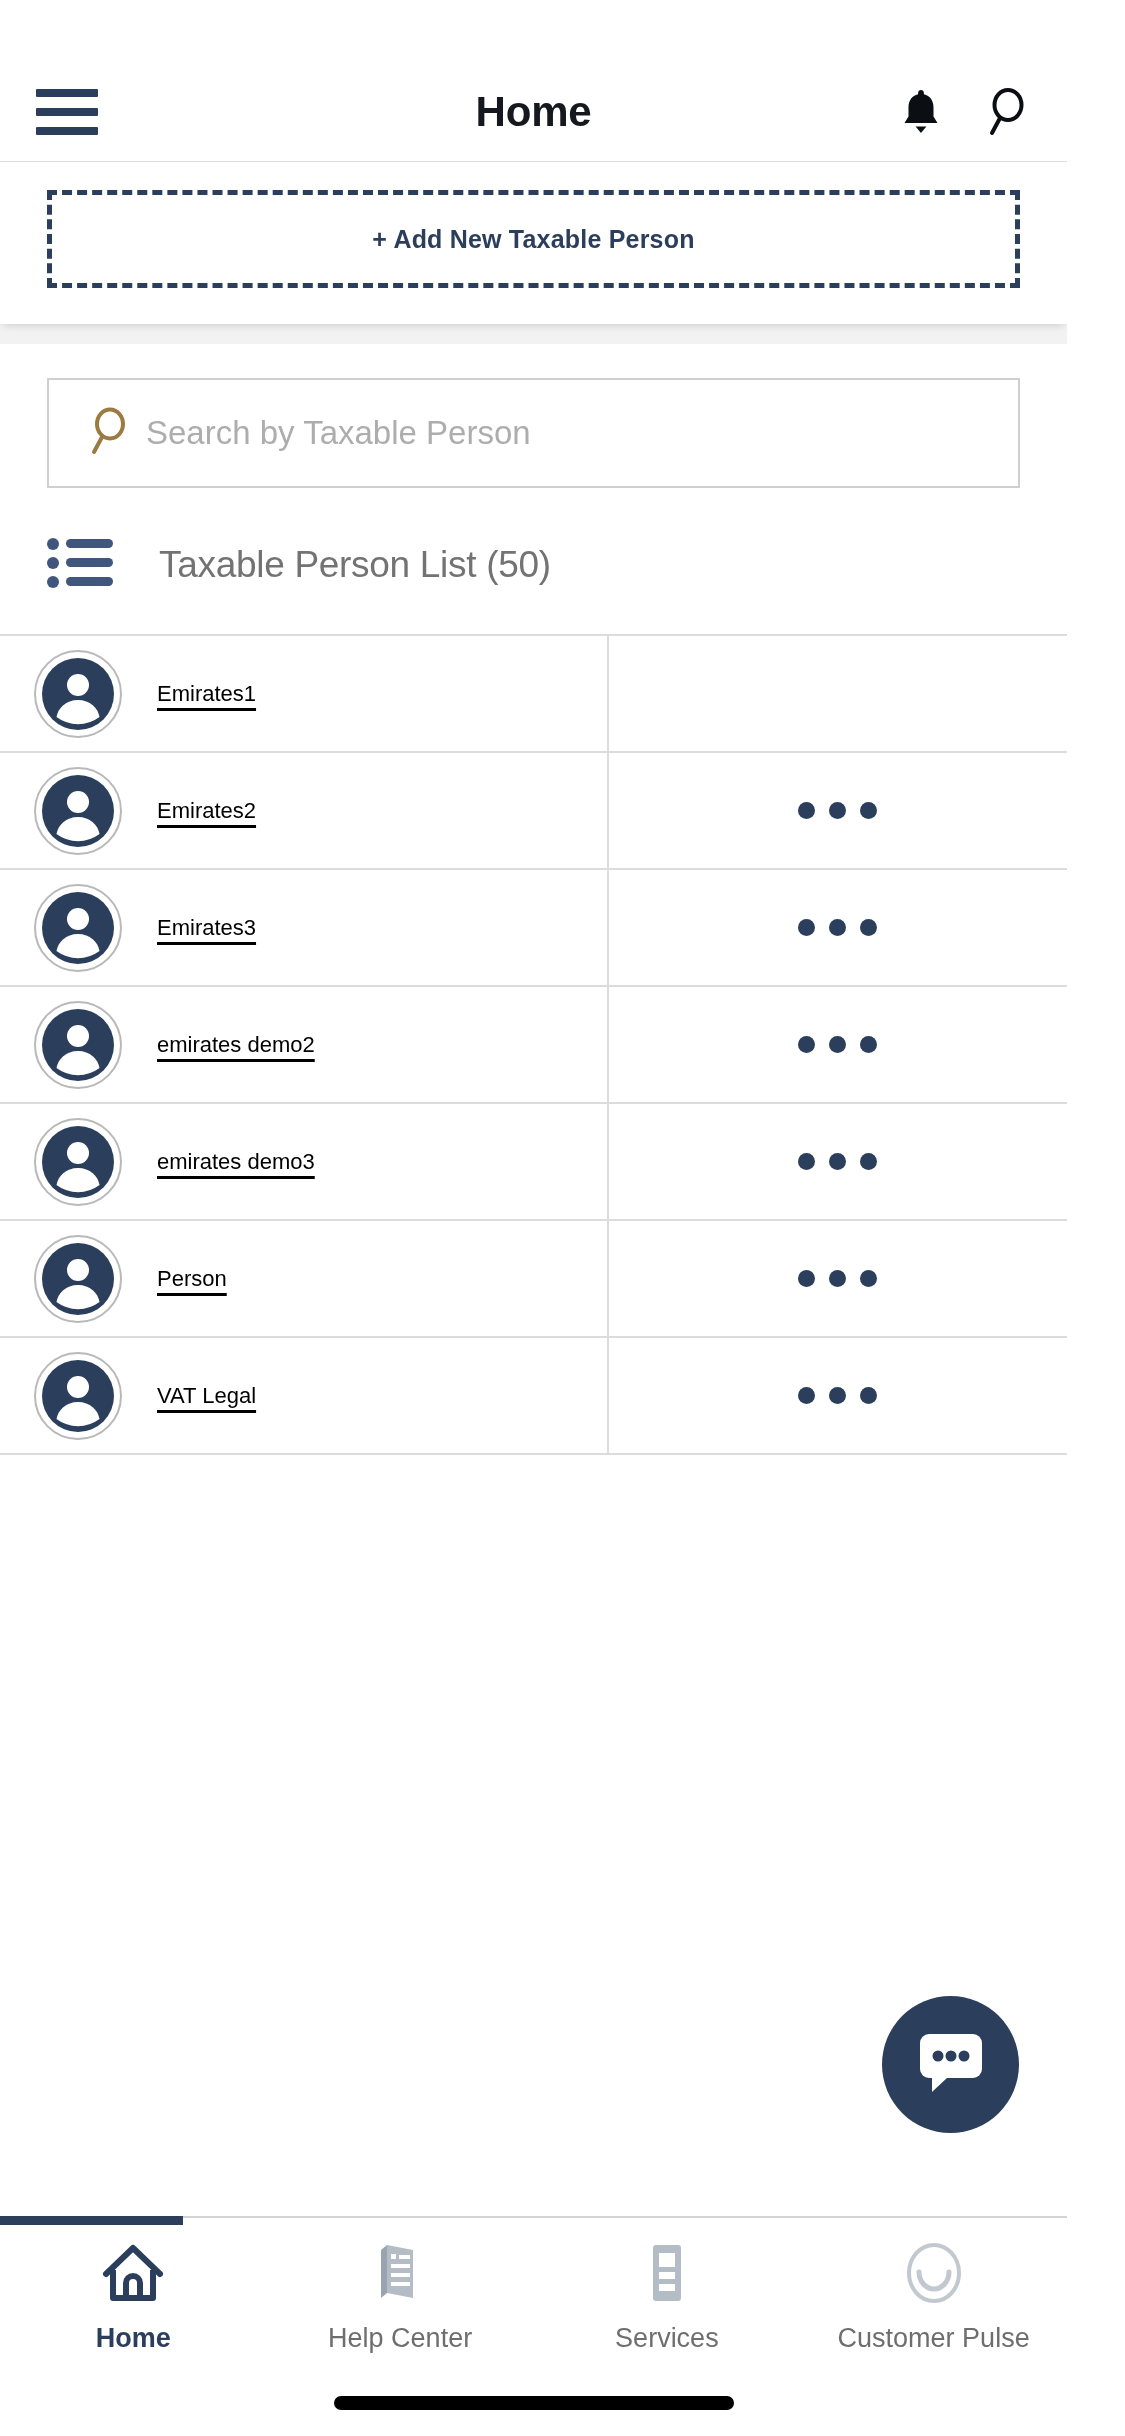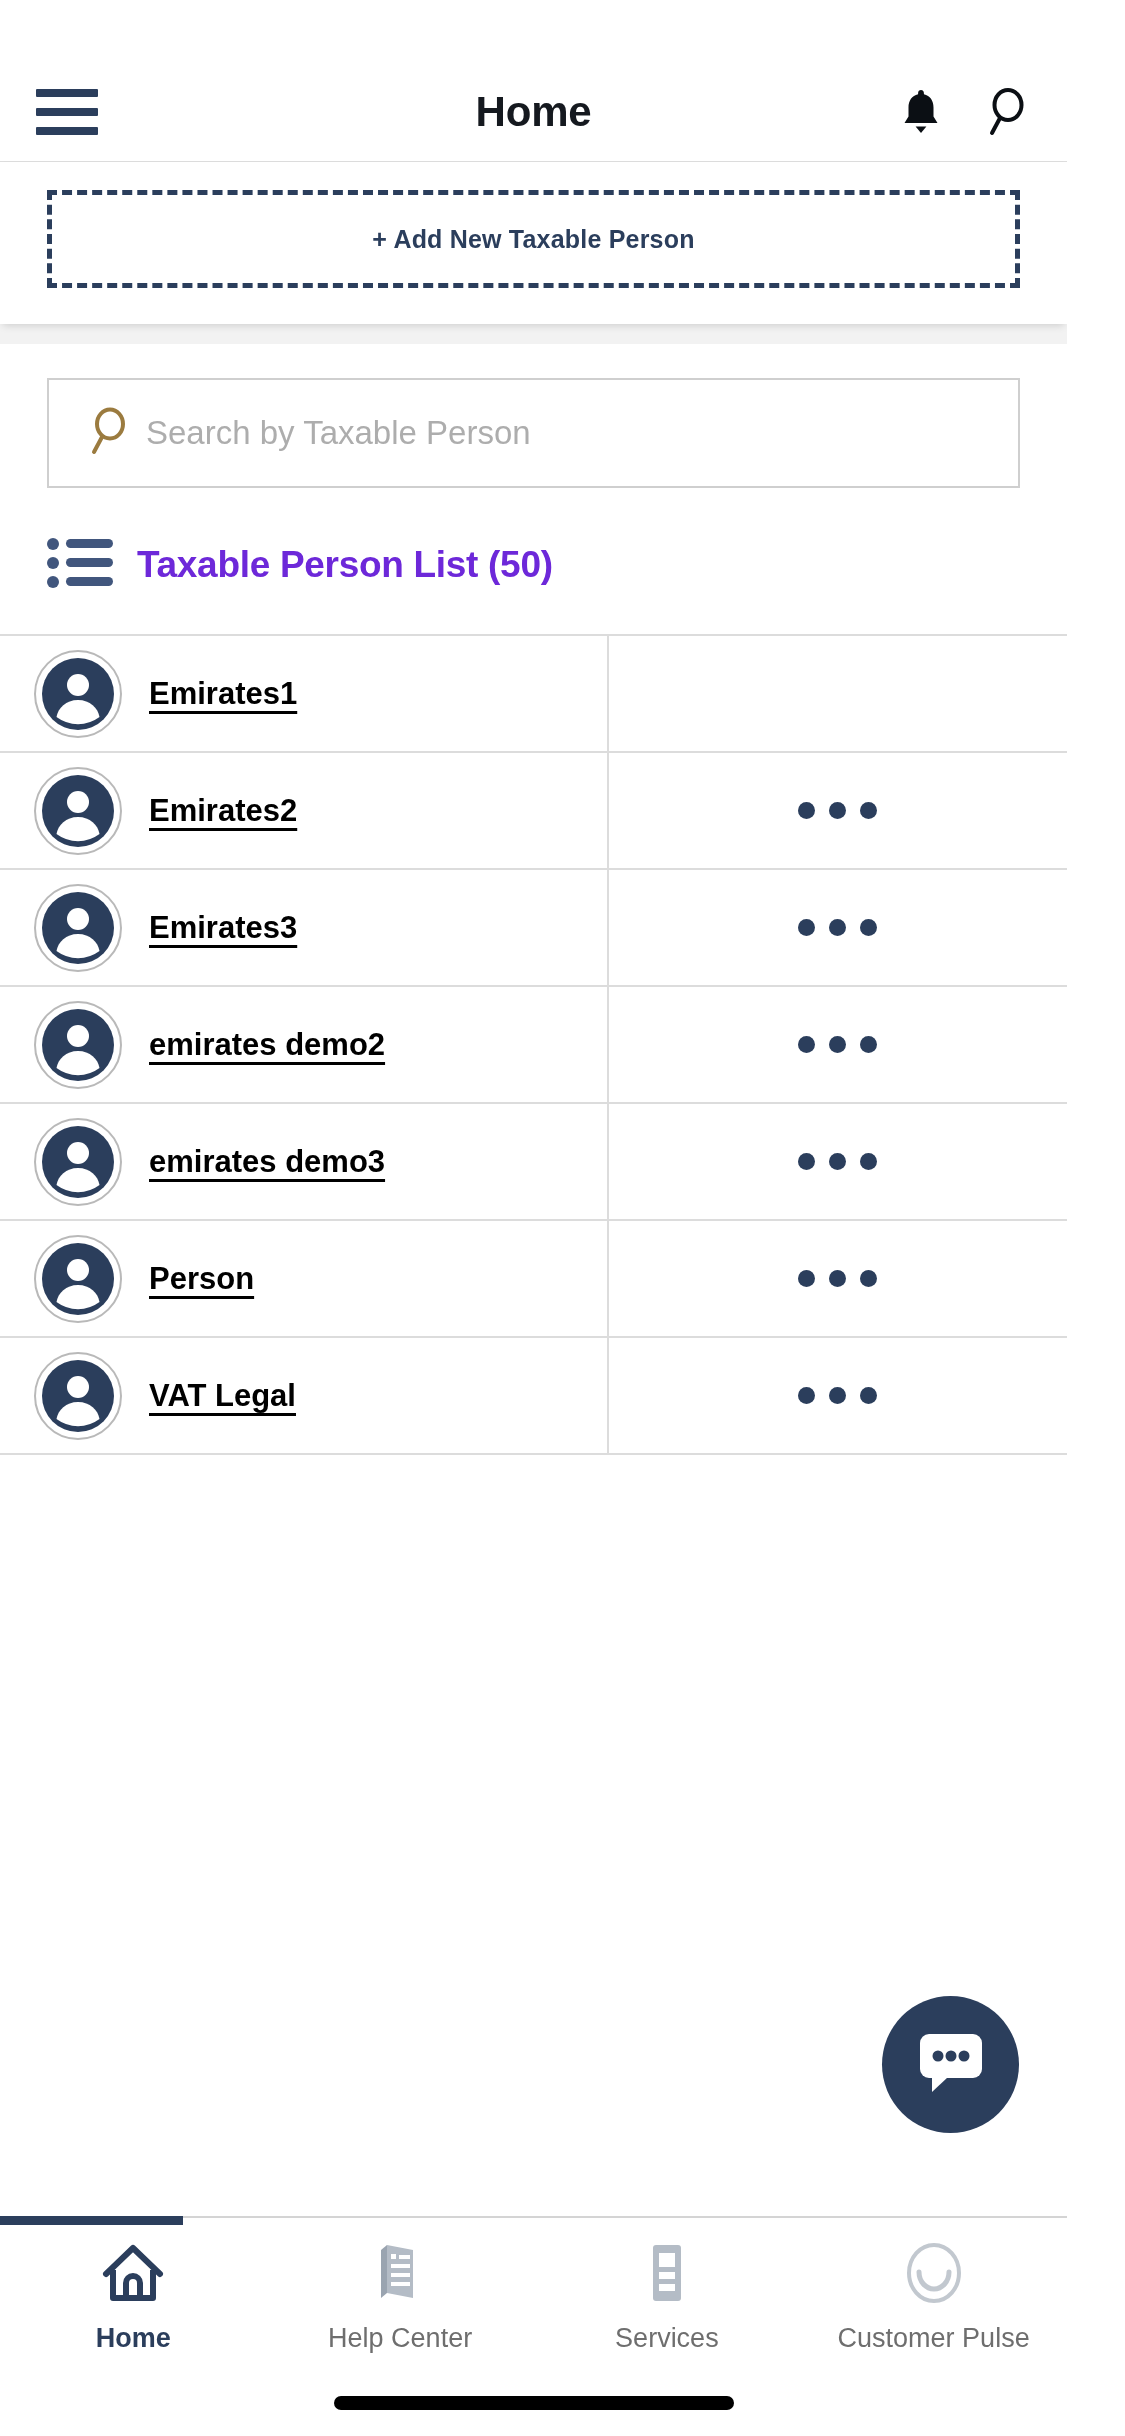--- a/index.html
+++ b/index.html
@@ -59,21 +59,21 @@
   
   .search-wrap { background:#fff; padding:34px 47px 0 47px; }
   .search-box {
     height:110px; border:2px solid #cfcfcf; background:#fff;
     display:flex; align-items:center; padding:0 0 0 38px; cursor:text;
   }
   .search-placeholder { font-size:33px; color:#adadad; margin-left:13px; }
 
   
   .list-header { display:flex; align-items:center; padding:48px 0 40px 47px; background:#fff; }
-  .list-header-title { font-size:37px; font-weight:700; color:#6d28d9; margin-left:22px; letter-spacing:-0.3px; }
+  .list-header-title { font-size:37px; font-weight:400; color:#737373; margin-left:44px; letter-spacing:-0.3px; }
 
   
   .person-list { background:#fff; border-top:2px solid #dcdcdc; }
   .person-row {
     position:relative;
     height:117px;
     display:flex; align-items:center;
     border-bottom:2px solid #dcdcdc;
     background:#fff;
     cursor:pointer;
@@ -83,22 +83,22 @@
     border:2px solid #b9b9b9; border-radius:50%;
     display:flex; align-items:center; justify-content:center;
     background:#fff;
   }
   .avatar-inner {
     width:72px; height:72px; border-radius:50%;
     background:#2b3e5c;
     display:flex; align-items:center; justify-content:center;
   }
   .person-name {
-    margin-left:27px;
-    font-size:31px; font-weight:700; color:#000;
+    margin-left:35px;
+    font-size:22px; font-weight:400; color:#000;
     text-decoration:underline; text-underline-offset:7px;
     text-decoration-thickness:3px;
   }
   .row-divider {
     position:absolute; left:607px; top:0; bottom:0;
     width:2px; background:#dcdcdc;
   }
   .row-menu {
     position:absolute; left:607px; right:0; top:0; bottom:0;
     display:flex; align-items:center; justify-content:center;

